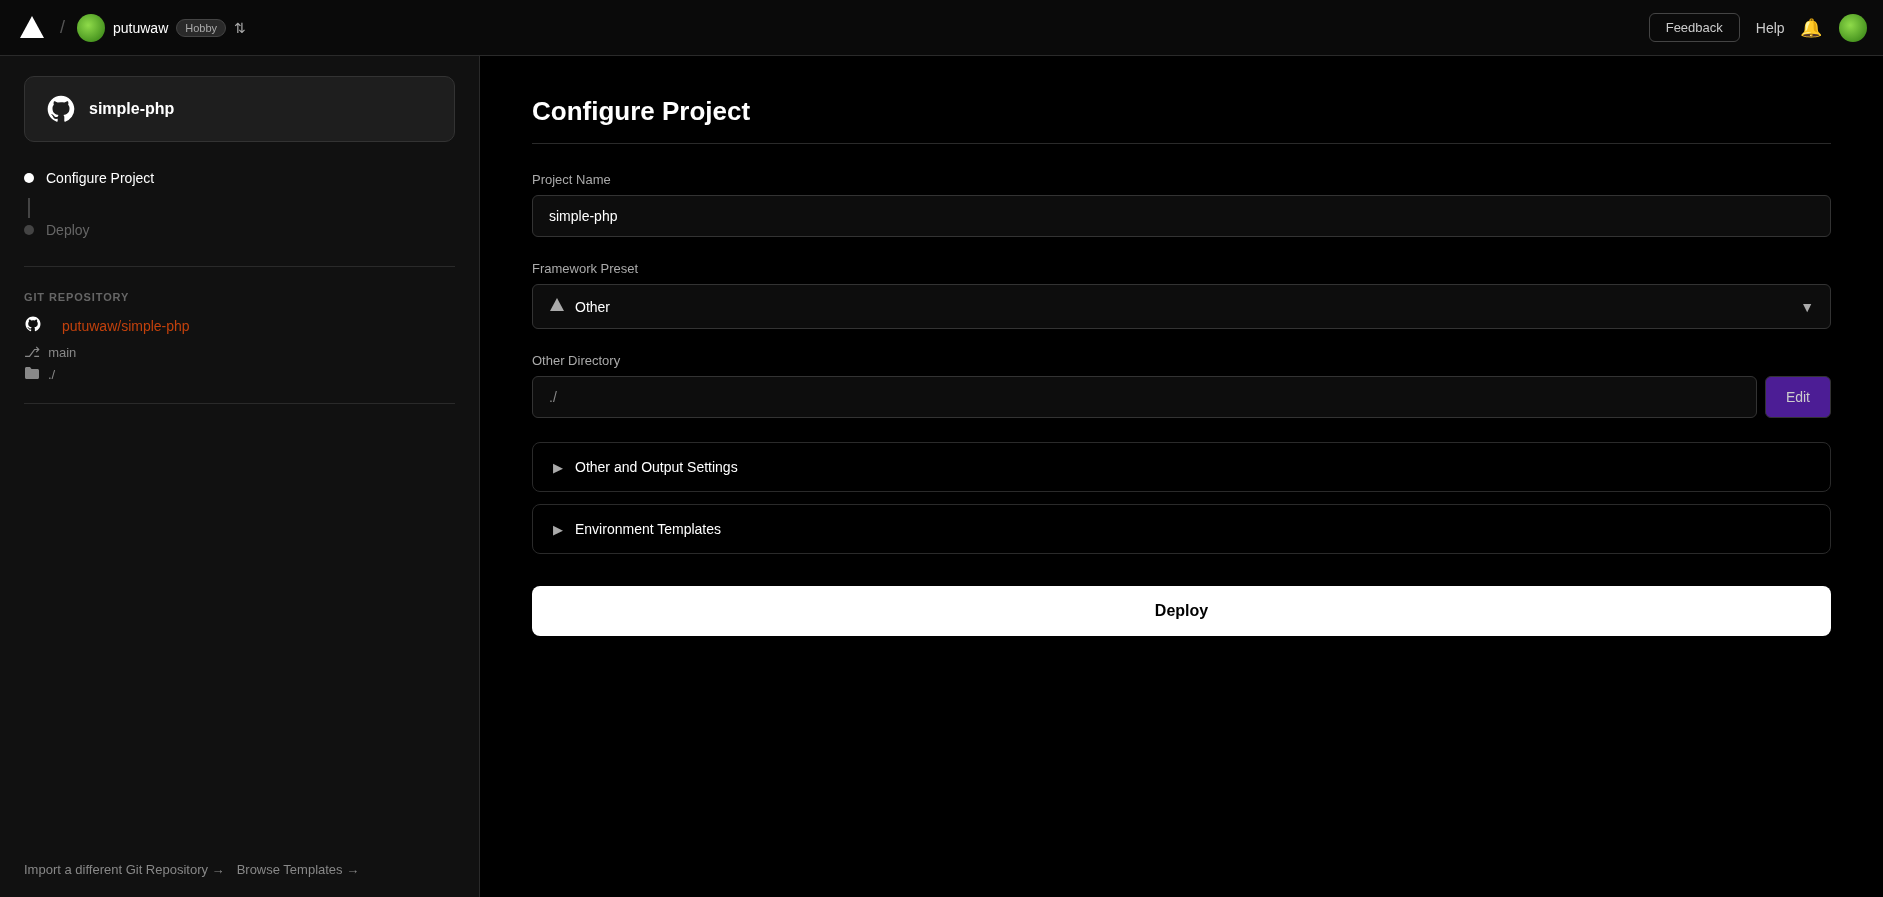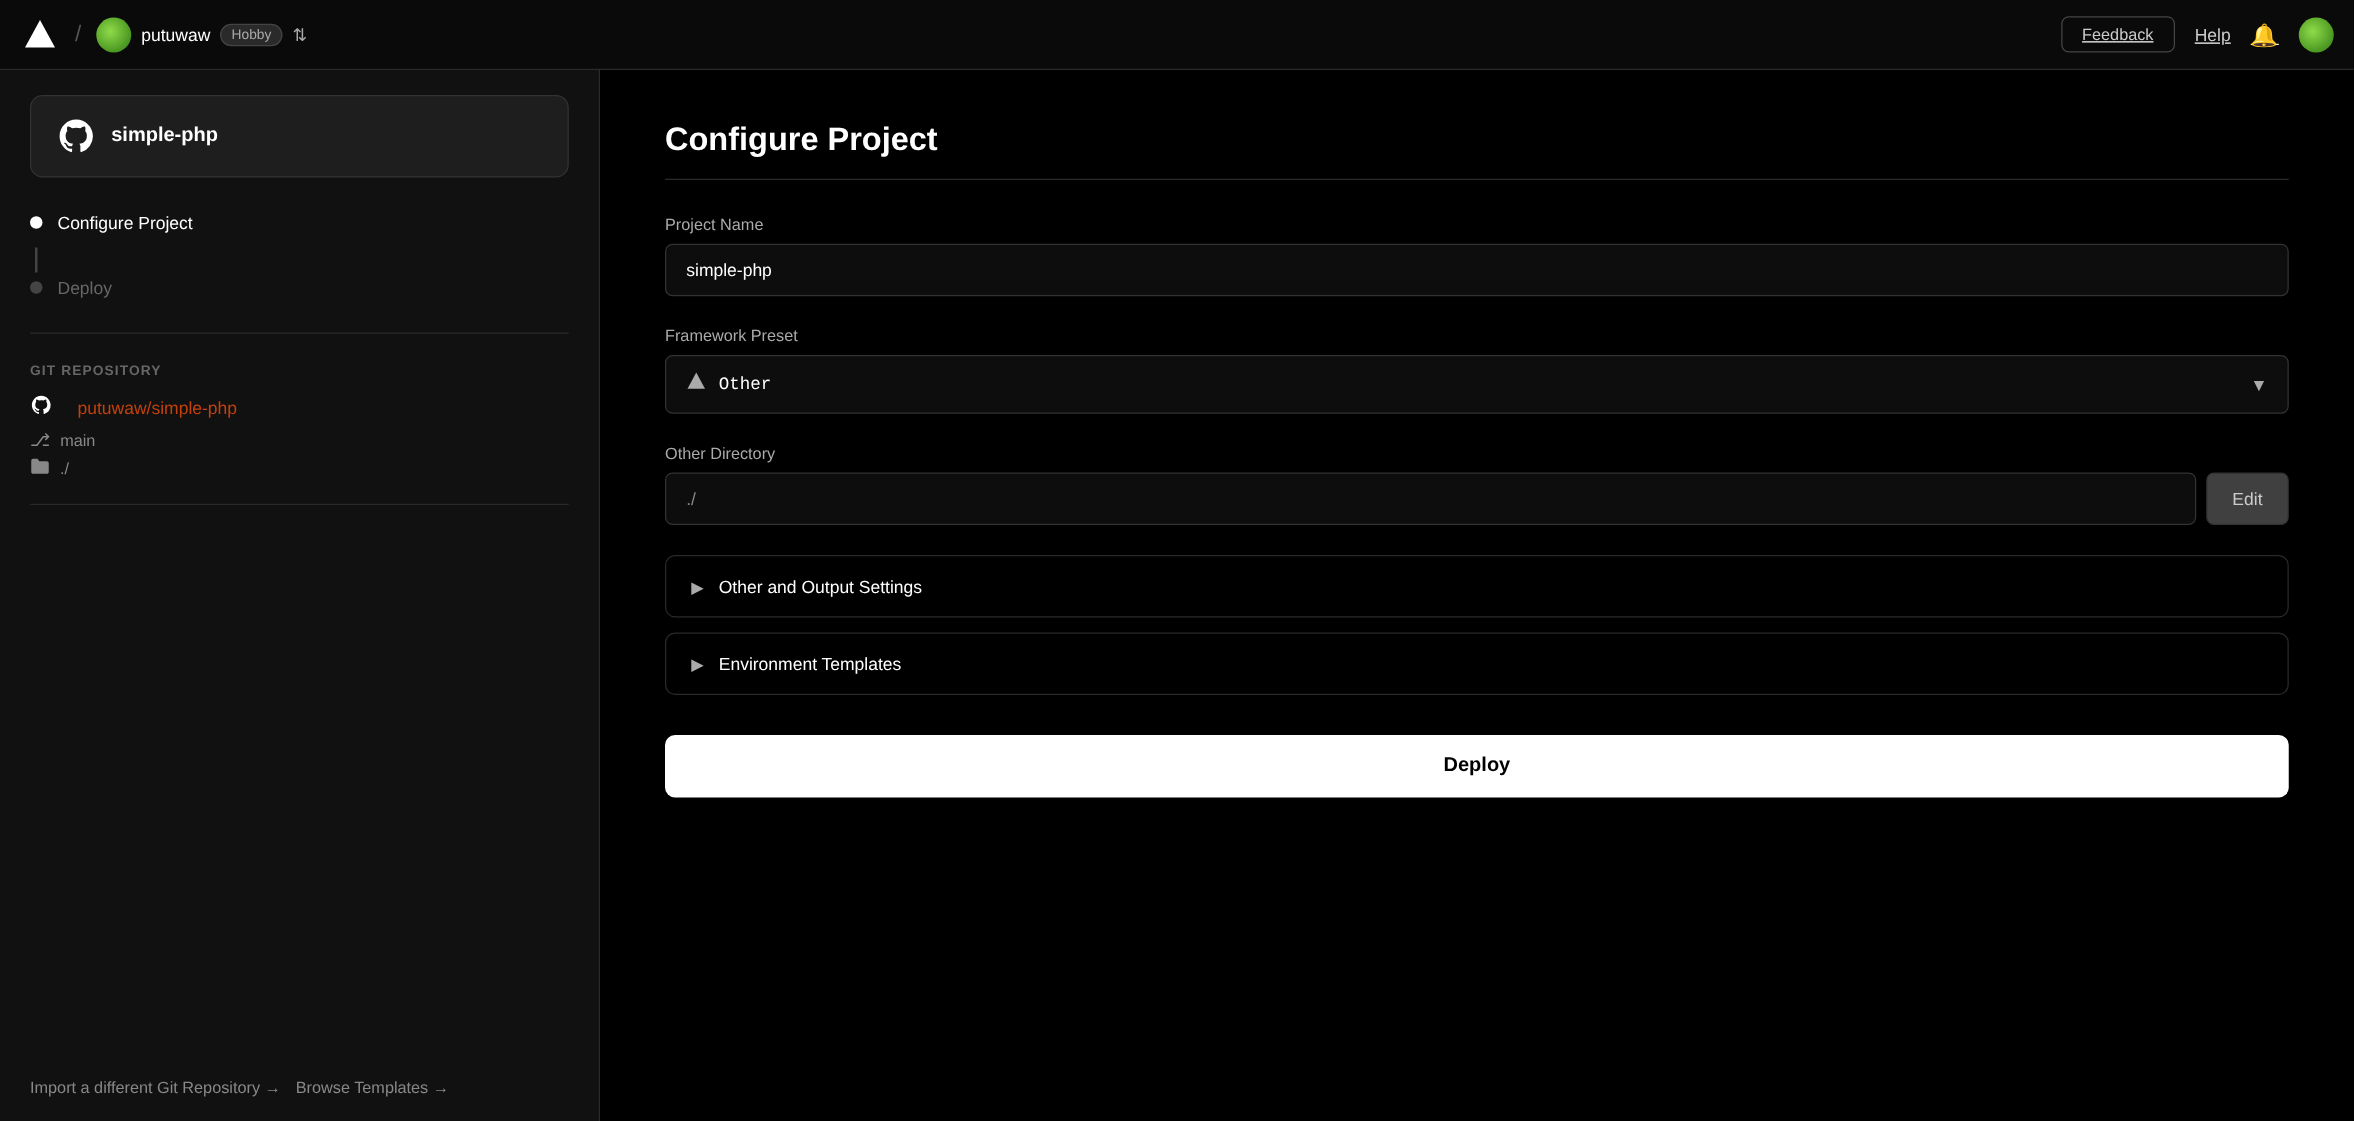--- a/index.html
+++ b/index.html
@@ -60,21 +60,20 @@
     }
     .nav-chevron {
       color: #aaa;
       font-size: 14px;
       cursor: pointer;
     }
     .topnav-right {
       display: flex;
       align-items: center;
       gap: 16px;
-      text-decoration: underline;
     }
     .feedback-btn {
       background: transparent;
       border: 1px solid #444;
       color: #ccc;
       padding: 6px 16px;
       border-radius: 6px;
       font-size: 13px;
       cursor: pointer;
     }
@@ -276,21 +275,20 @@
       font-size: 14px;
       display: flex;
       align-items: center;
       justify-content: space-between;
       cursor: pointer;
     }
     .framework-select-left {
       display: flex;
       align-items: center;
       gap: 10px;
-      font-family: Liberation Mono, monospace;
     }
     .framework-triangle {
       font-size: 14px;
       color: #aaa;
     }
 
     
     .root-dir-row {
       display: flex;
       gap: 8px;
@@ -299,21 +297,21 @@
       flex: 1;
       background: #0d0d0d;
       border: 1px solid #333;
       border-radius: 6px;
       padding: 12px 16px;
       color: #888;
       font-size: 14px;
       outline: none;
     }
     .edit-btn {
-      background: #404040;
+      background: #4c1d95;
       border: 1px solid #333;
       border-radius: 6px;
       color: #ccc;
       padding: 10px 20px;
       font-size: 14px;
       cursor: pointer;
     }
 
     
     .collapsible {

